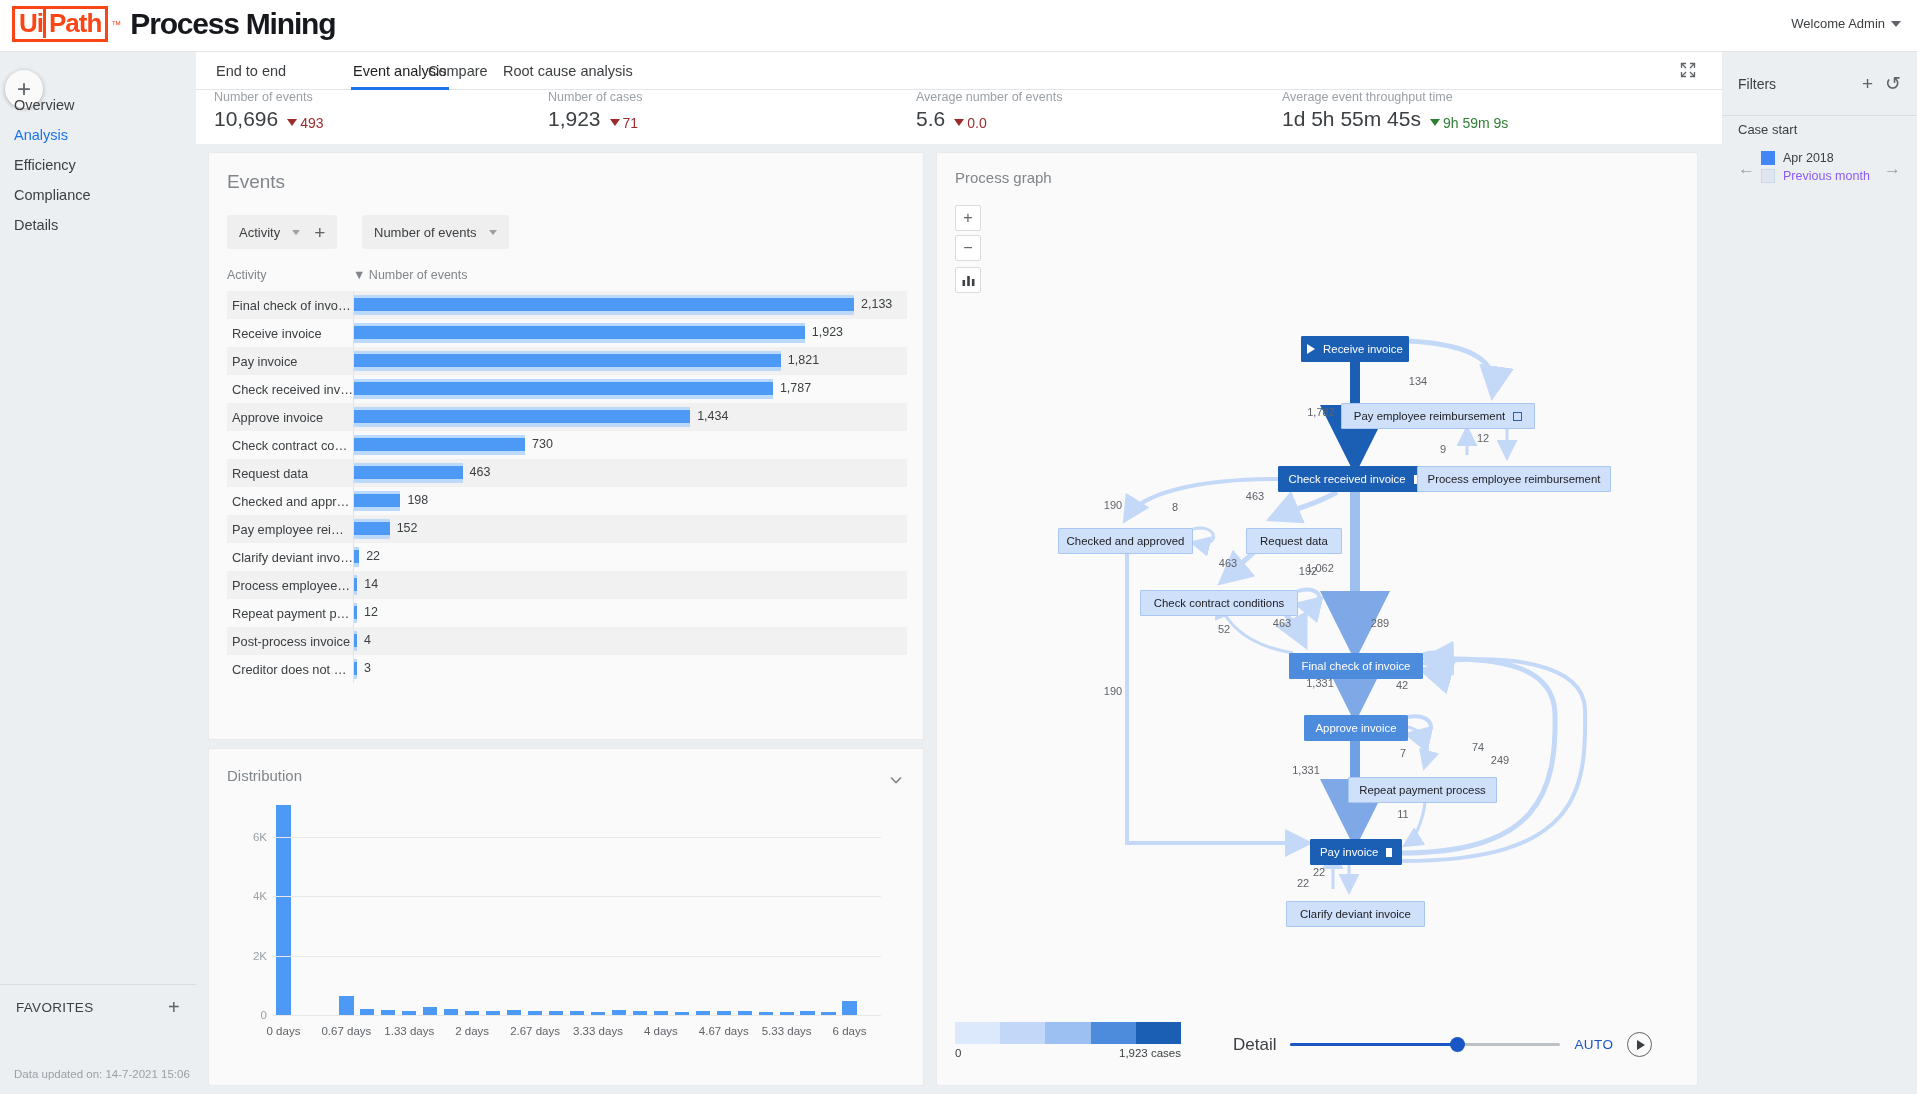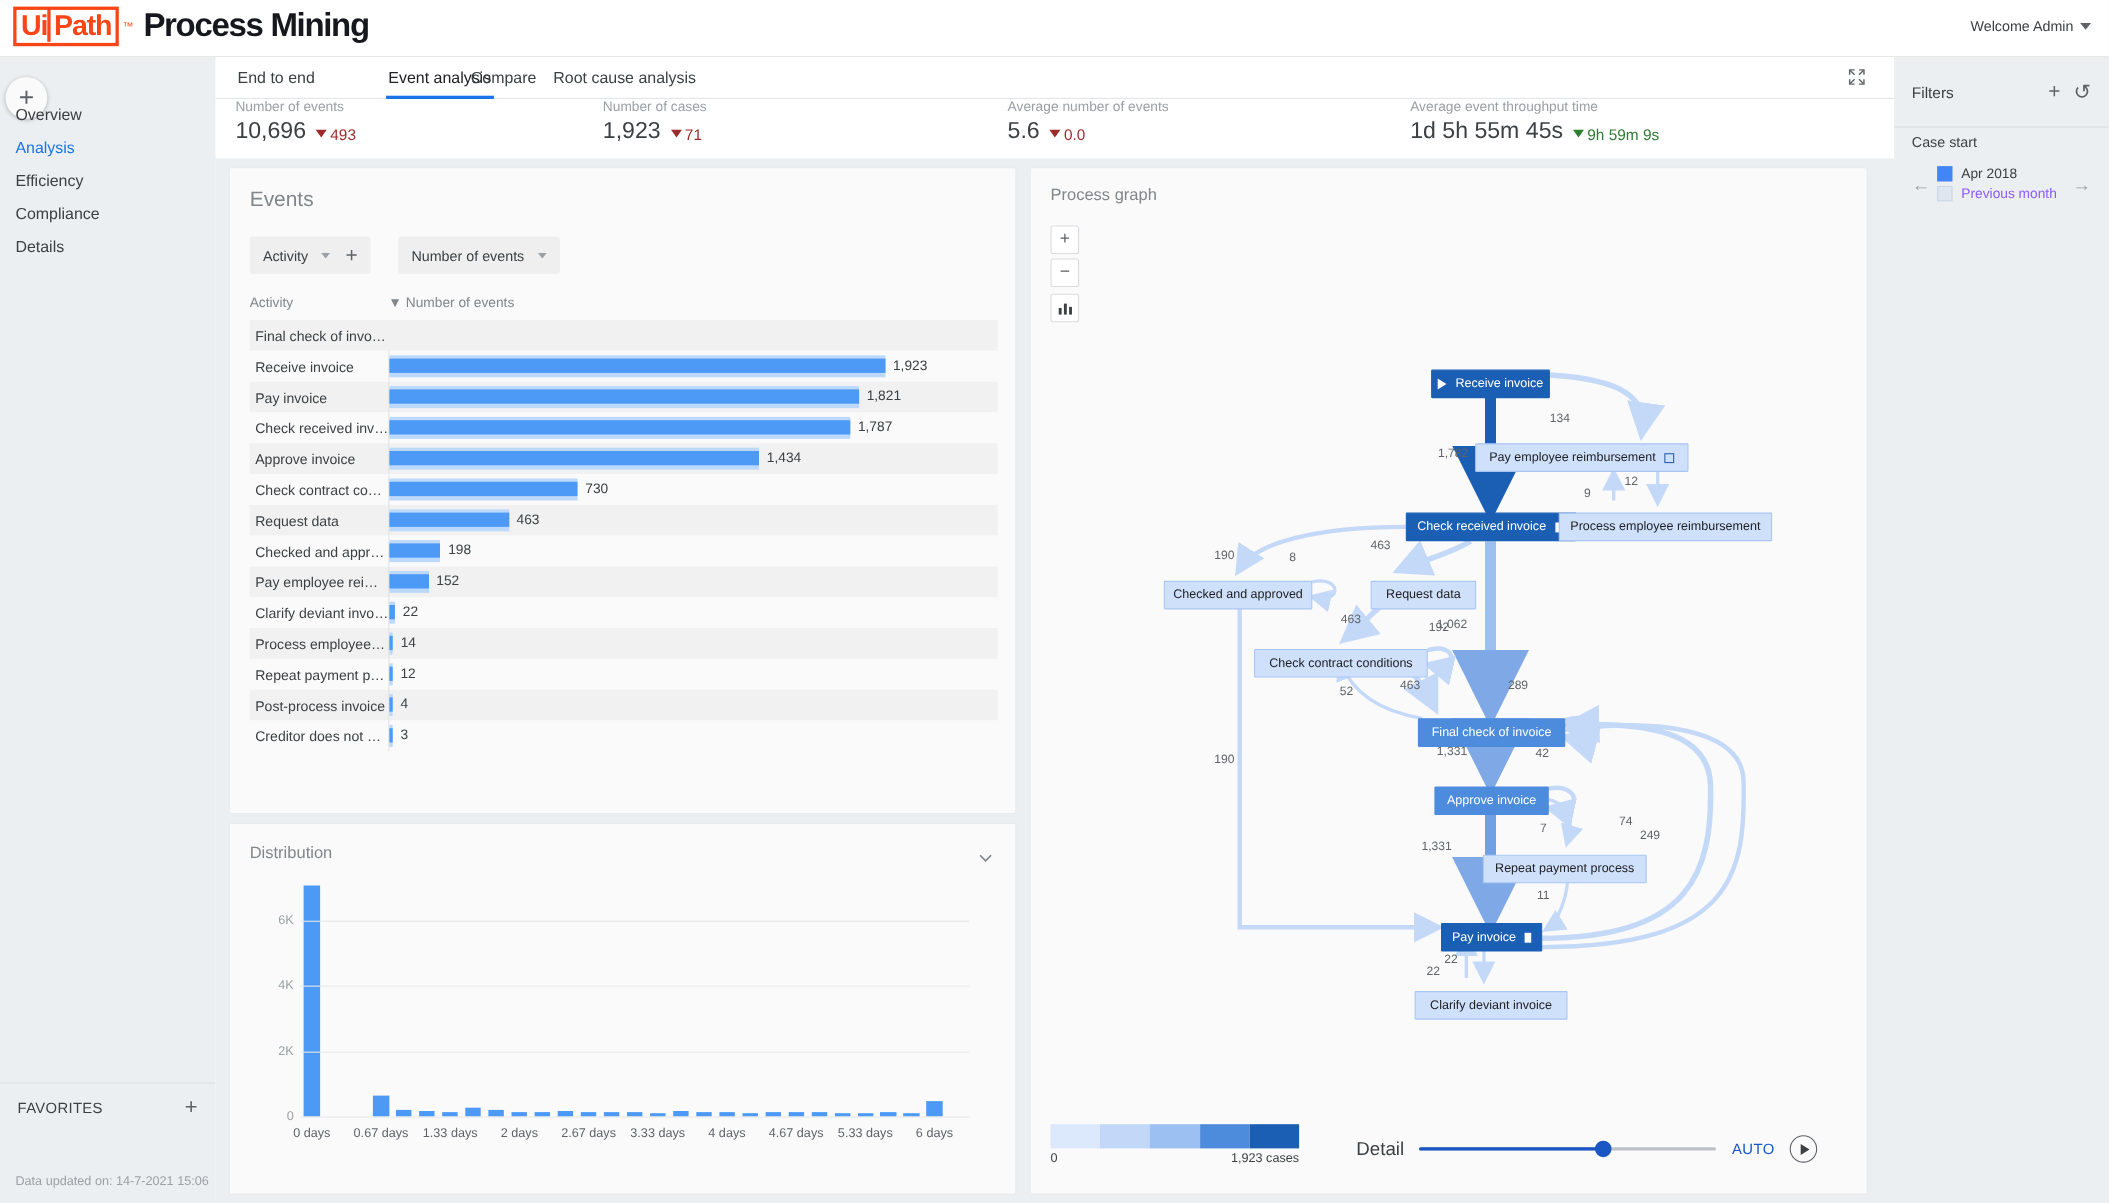--- a/index.html
+++ b/index.html
@@ -263,20 +263,25 @@
         <span>Number of events</span>
         <span class="cd"></span>
       </div>
       <div class="tblhdr" style="position:absolute;left:18px;top:115px;width:680px;">
         <span style="width:126px;">Activity</span>
         <span><span>▼</span> <span>Number of events</span></span>
       </div>
       <div id="events-rows" style="position:absolute;left:18px;top:138px;width:680px;">
           <div class="tbl-row odd">
             <div class="name">Final check of invoice</div>
+            <div class="barcell">
+              <div class="bar-back" style="width: 500px;"></div>
+              <div class="bar-fore" style="width: 500px;"></div>
+              <div class="bar-val" style="left: 507px;">2,133</div>
+            </div>
           </div>
           <div class="tbl-row even">
             <div class="name">Receive invoice</div>
             <div class="barcell">
               <div class="bar-back" style="width: 450.774px;"></div>
               <div class="bar-fore" style="width: 450.774px;"></div>
               <div class="bar-val" style="left: 457.774px;">1,923</div>
             </div>
           </div>
           <div class="tbl-row odd">

